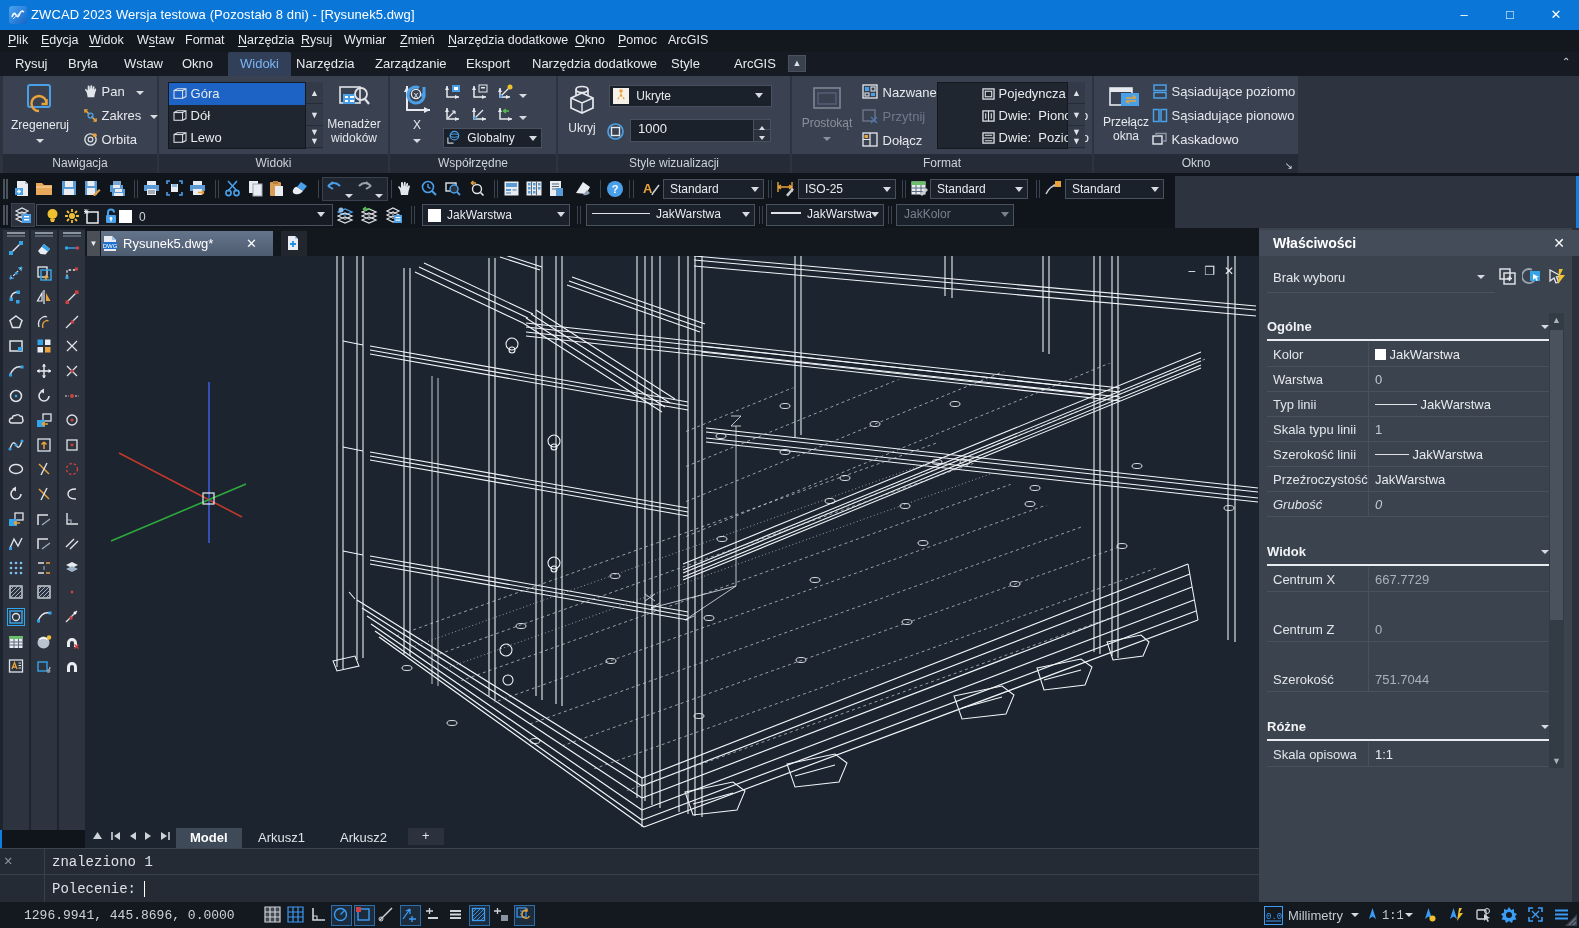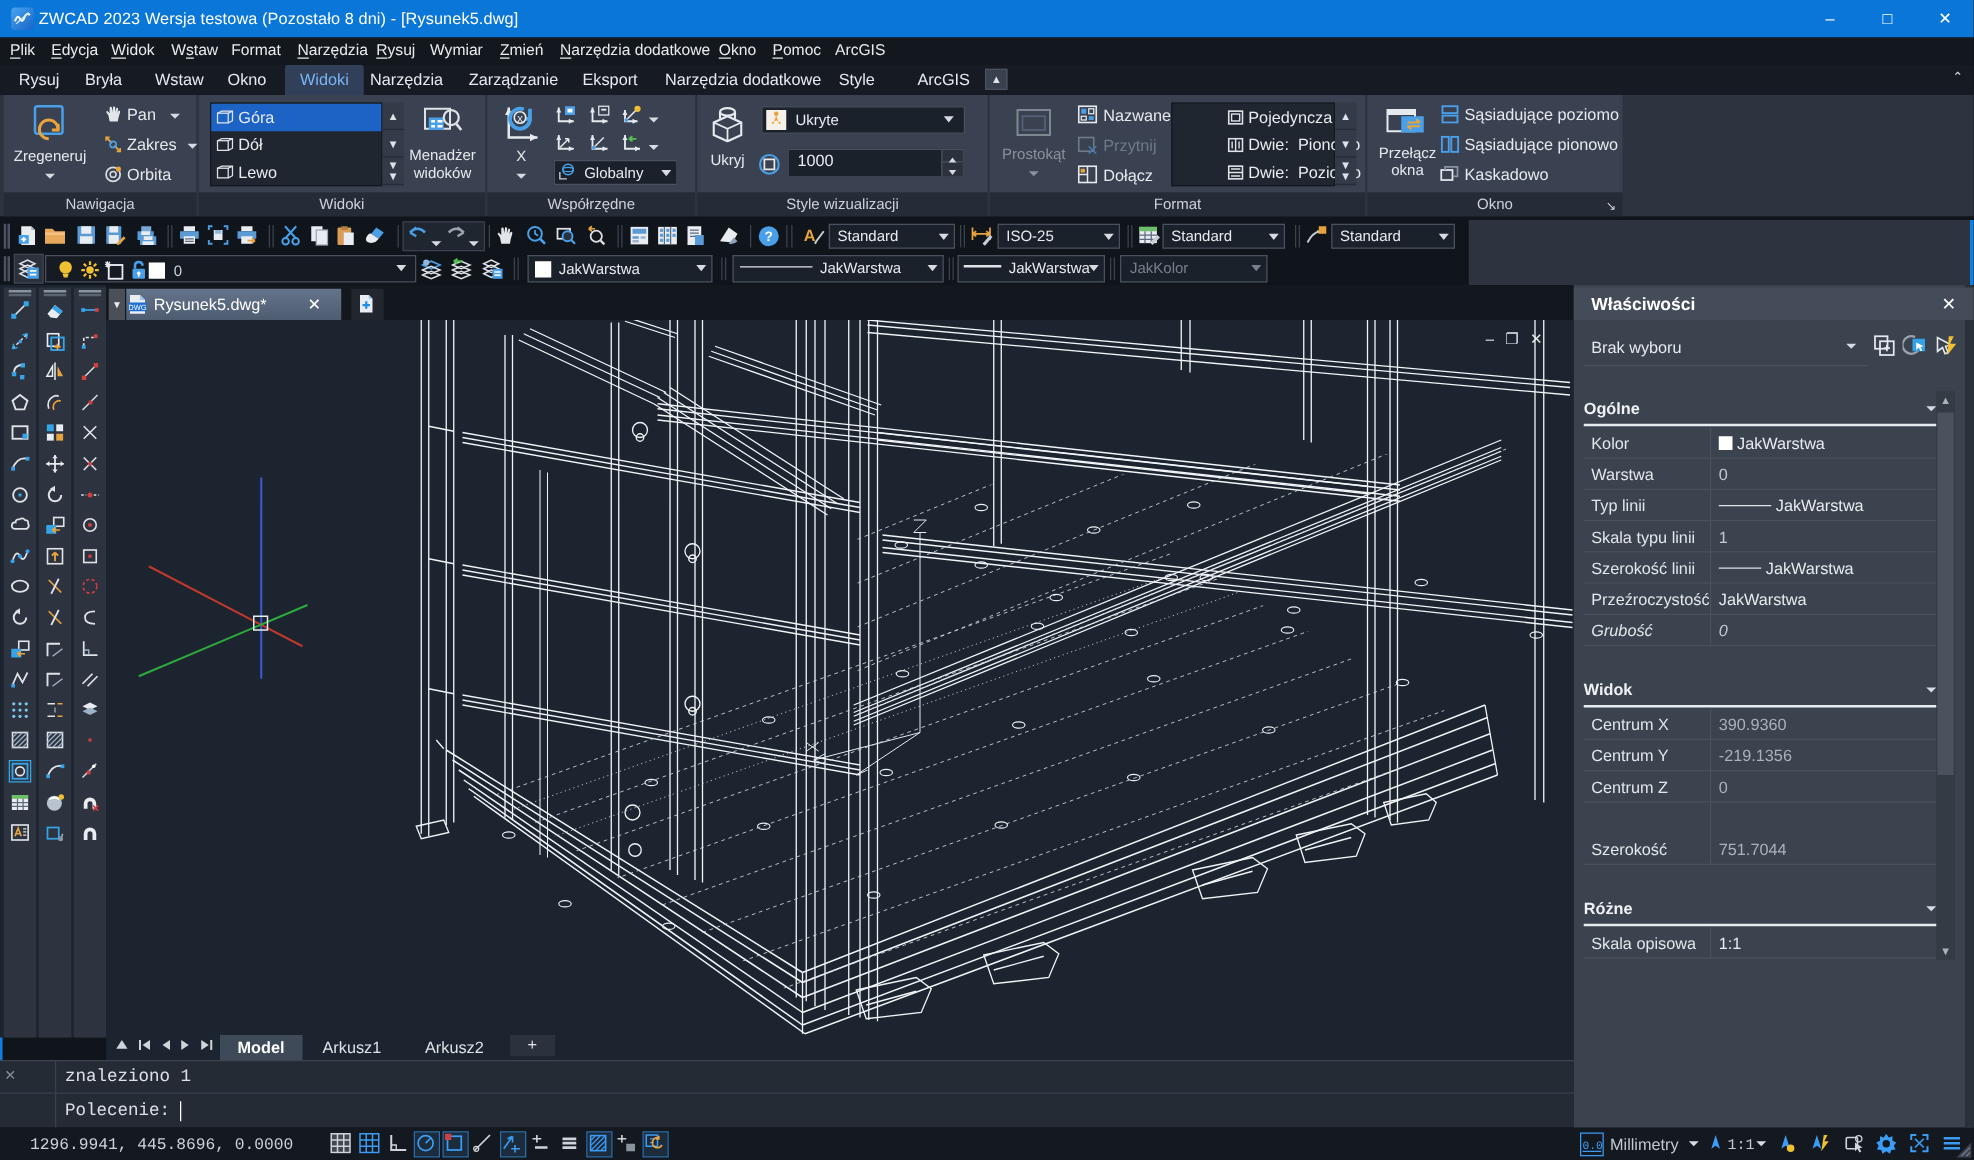--- a/index.html
+++ b/index.html
@@ -1266,25 +1266,21 @@
         <span class="plabel">Przeźroczystość</span>
         <span class="pvalue pvwhite">JakWarstwa</span>
       </div>
     <div class="prow" style="top:264px;font-style:italic;">
         <span class="plabel">Grubość</span>
         <span class="pvalue" style="color:#c3c9d1;">0</span>
       </div>
     <div class="psec" style="top:316px;">Widok<span style="position:absolute;right:4px;top:6px;" class="darrow"></span></div>
     <div class="prow" style="top:339px;">
         <span class="plabel">Centrum X</span>
-        <span class="pvalue">390.9360</span>
-      </div>
-    <div class="prow" style="top:364px;">
-        <span class="plabel">Centrum Y</span>
-        <span class="pvalue">-219.1356</span>
+        <span class="pvalue">667.7729</span>
       </div>
     <div class="prow" style="top:389px;">
         <span class="plabel">Centrum Z</span>
         <span class="pvalue">0</span>
       </div>
     <div class="prow" style="top:439px;">
         <span class="plabel">Szerokość</span>
         <span class="pvalue">751.7044</span>
       </div>
     <div class="psec" style="top:491px;">Różne<span style="position:absolute;right:4px;top:6px;" class="darrow"></span></div>

